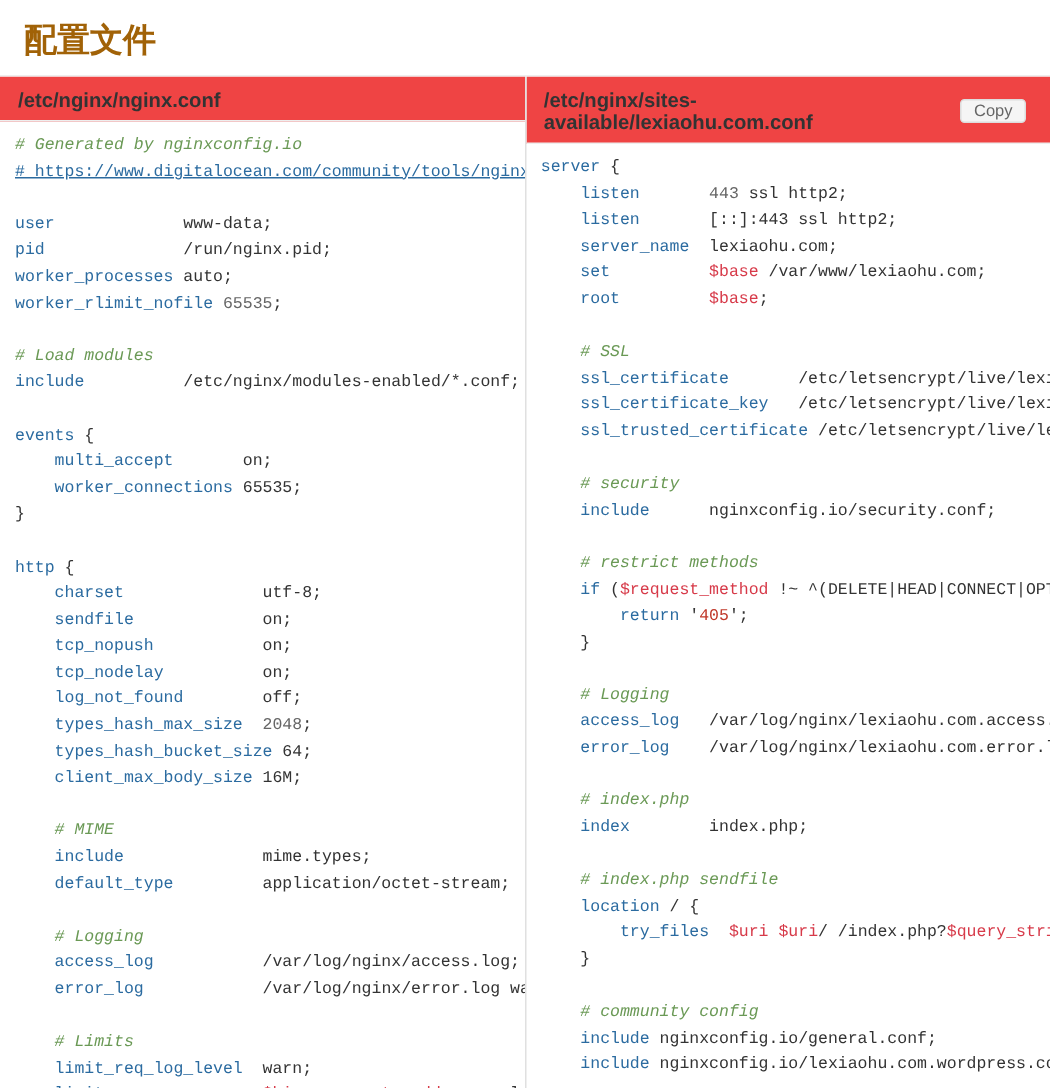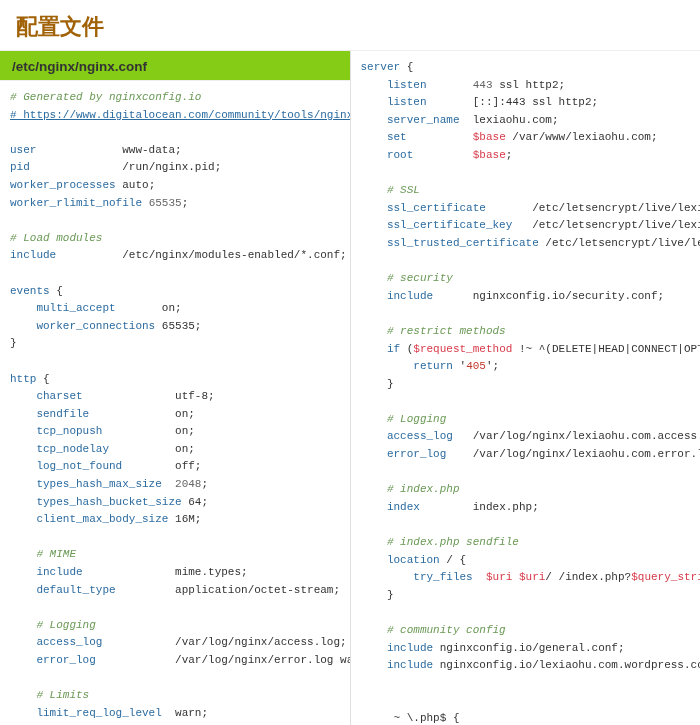--- a/index.html
+++ b/index.html
@@ -30,21 +30,21 @@
       border-right: 1px solid #e0e0e0;
       overflow: hidden;
     }
     .col:last-child { border-right: none; }
     .col-header {
       font-size: 13.5px;
       font-weight: bold;
       color: #333;
       padding: 8px 12px 6px 12px;
       border-bottom: 1px solid #eee;
-      background: #84cc16;
+      background: #ef4444;
     }
     .code-block {
       font-family: 'Courier New', Courier, monospace;
       font-size: 11px;
       line-height: 1.6;
       padding: 8px 10px;
       white-space: pre;
       overflow: hidden;
     }
     .cm { color: #6a9955; font-style: italic; font-family: Liberation Mono, monospace; } 
@@ -119,20 +119,24 @@
     
       1d;
         shared:SSL:10m;
       off;
 
     
               /etc/nginx/dhparam.pem;</div>
   </div>
 
   <div class="col">
+    <div class="col-header right-col-header-wrap">
+      <span>/etc/nginx/sites-available/lexiaohu.com.conf</span>
+      <button class="copy-btn">Copy</button>
+    </div>
     <div class="code-block"><span class="kw">server</span> {
     <span class="kw">listen</span>       <span class="num">443</span> ssl http2;
     <span class="kw">listen</span>       [::]:443 ssl http2;
     <span class="kw">server_name</span>  lexiaohu.com;
     <span class="kw">set</span>          <span class="var">$base</span> /var/www/lexiaohu.com;
     <span class="kw">root</span>         <span class="var">$base</span>;
 
     <span class="cm"># SSL</span>
     <span class="kw">ssl_certificate</span>       /etc/letsencrypt/live/lexiaohu.c
     <span class="kw">ssl_certificate_key</span>   /etc/letsencrypt/live/lexiaohu.c

